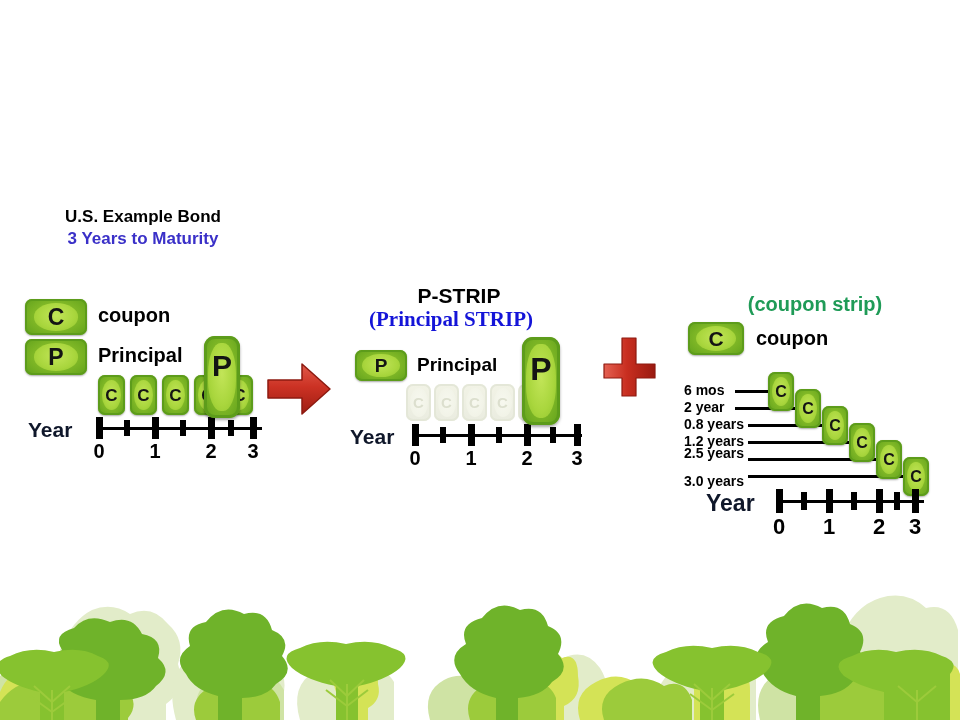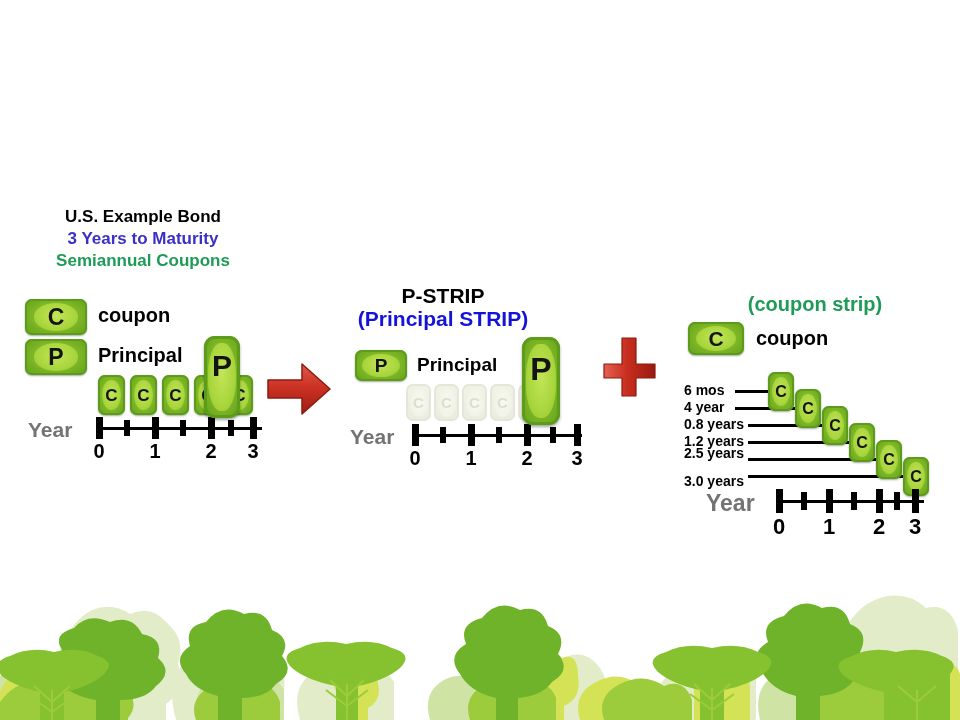--- a/index.html
+++ b/index.html
@@ -118,21 +118,21 @@
     font-family: "Liberation Sans", sans-serif;
     font-weight: bold;
     color: #000000;
     text-align: center;
     transform: translateX(-50%);
   }
   .timeline .year-word {
     position: absolute;
     font-family: "Liberation Sans", sans-serif;
     font-weight: bold;
-    color: #737373;
+    color: #0f172a;
     white-space: nowrap;
   }
 
   
   .panel-heading {
     position: absolute;
     text-align: center;
     white-space: nowrap;
     font-family: "Liberation Sans", sans-serif;
     font-weight: bold;
@@ -181,21 +181,20 @@
 </style>
 </head>
 <body>
 
 <div id="slide">
 
 
   <div id="bond-caption">
     <div class="cap-line1">U.S. Example Bond</div>
     <div class="cap-line2">3 Years to Maturity</div>
-    <div class="cap-line3">Semiannual Coupons</div>
   </div>
 
   <div class="bill" style="left:25px; top:299px; width:62px; height:36px;">
     <span class="glyph" style="font-size:23px;">C</span>
   </div>
   <div class="legend-text" style="left:98px; top:304px; font-size:20px;">coupon</div>
 
   <div class="bill" style="left:25px; top:339px; width:62px; height:36px;">
     <span class="glyph" style="font-size:23px;">P</span>
   </div>
@@ -246,22 +245,22 @@
         <linearGradient id="arrGrad" x1="0" y1="0" x2="0" y2="1">
           <stop offset="0%" stop-color="#e05a4a"></stop>
           <stop offset="45%" stop-color="#cc3224"></stop>
           <stop offset="100%" stop-color="#9e1d12"></stop>
         </linearGradient>
       </defs>
       <path d="M2 20 L36 20 L36 4 L64 29 L36 54 L36 38 L2 38 Z" fill="url(#arrGrad)" stroke="#8d1a10" stroke-width="1.5" stroke-linejoin="round"></path>
     </svg>
   </div>
 
-  <div class="panel-heading heading-main" style="left:338px; top:284px; width:210px;">P-STRIP</div>
-  <div class="panel-heading heading-sub-blue" style="left:328px; top:307px; width:230px;">(Principal STRIP)</div>
+  <div class="panel-heading heading-main" style="left:354px; top:284px; width:210px;">P-STRIP</div>
+  <div class="panel-heading heading-sub-blue" style="left:336px; top:307px; width:230px;font-family:Liberation Serif, serif;">(Principal STRIP)</div>
 
   <div class="bill" style="left:355px; top:350px; width:52px; height:31px;">
     <span class="glyph" style="font-size:19px;">P</span>
   </div>
   <div class="legend-text" style="left:417px; top:354px; font-size:19px;">Principal</div>
 
   <div class="bill ghost" style="left:406px; top:384px; width:25px; height:37px;">
     <span class="glyph" style="font-size:15px;">C</span>
   </div>
   <div class="bill ghost" style="left:434px; top:384px; width:25px; height:37px;">
@@ -314,21 +313,21 @@
   </div>
 
   <div class="panel-heading heading-sub-green" style="left:690px; top:293px; width:250px;">(coupon strip)</div>
 
   <div class="bill" style="left:688px; top:322px; width:56px; height:33px;">
     <span class="glyph" style="font-size:21px;">C</span>
   </div>
   <div class="legend-text" style="left:756px; top:327px; font-size:20px;">coupon</div>
 
   <div class="ladder-label" style="left:684px; top:382px;">6 mos</div>
-  <div class="ladder-label" style="left:684px; top:399px;">4 year</div>
+  <div class="ladder-label" style="left:684px; top:399px;">2 year</div>
   <div class="ladder-label" style="left:684px; top:416px;">0.8 years</div>
   <div class="ladder-label" style="left:684px; top:433px;">1.2 years</div>
   <div class="ladder-label" style="left:684px; top:445px;">2.5 years</div>
   <div class="ladder-label" style="left:684px; top:473px;">3.0 years</div>
 
   <div class="ladder-line" style="left:735px; top:390px; width:38px;"></div>
   <div class="ladder-line" style="left:735px; top:407px; width:65px;"></div>
   <div class="ladder-line" style="left:748px; top:424px; width:79px;"></div>
   <div class="ladder-line" style="left:748px; top:441px; width:106px;"></div>
   <div class="ladder-line" style="left:748px; top:458px; width:133px;"></div>

